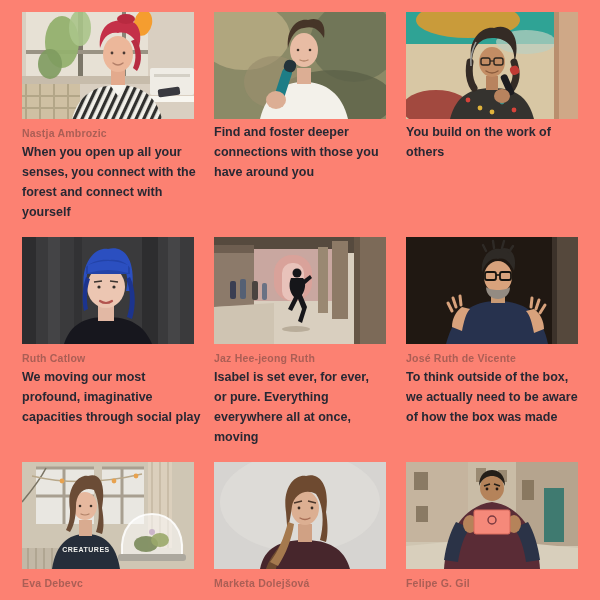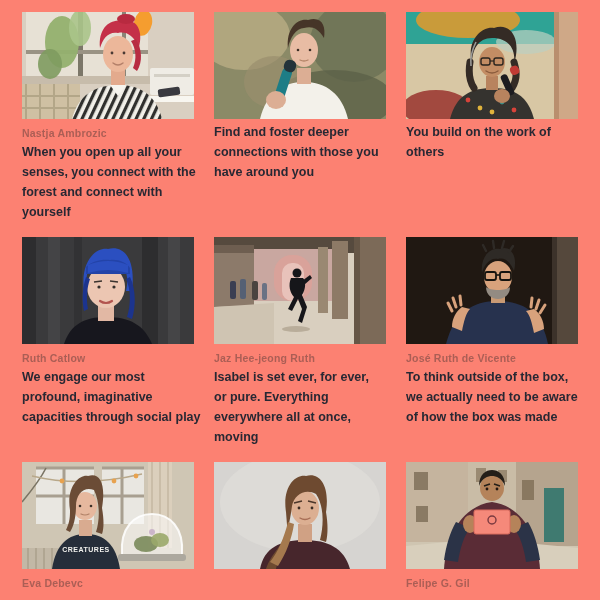--- a/index.html
+++ b/index.html
@@ -165,21 +165,21 @@
           <path d="M66,28 Q86,20 106,28 L106,36 Q86,30 66,36 Z" fill="#2b4fc0"></path>
           <path d="M108,40 C114,52 114,70 110,82 L105,80 C109,68 109,52 104,42 Z" fill="#1c348e"></path>
           <path d="M64,40 C60,52 60,64 62,74 L66,72 C64,62 65,50 68,42 Z" fill="#1c348e"></path>
           <circle cx="77" cy="50" r="1.6" fill="#35302c"></circle>
           <circle cx="92" cy="50" r="1.6" fill="#35302c"></circle>
           <path d="M72,45 l8,-1 M88,44 l8,1" stroke="#3a332e" stroke-width="1.4"></path>
           <path d="M78,64 Q84,68 90,64" stroke="#b2544e" stroke-width="2.2" fill="none" stroke-linecap="round"></path>
         </svg>
       </div>
       <div class="name">Ruth Catlow</div>
-      <div class="quote">We engage our most
+      <div class="quote">We moving our most
 profound, imaginative
 capacities through social play</div>
     </div>
 
     <div class="card">
       <div class="photo">
         <svg viewBox="0 0 172 107" preserveAspectRatio="none">
           <rect width="172" height="107" fill="#d9cfbf"></rect>
           <rect x="0" y="0" width="172" height="16" fill="#564a3e"></rect>
           <rect x="36" y="12" width="92" height="52" fill="#c9a7a0"></rect>
@@ -287,20 +287,21 @@
           <rect x="84" y="62" width="14" height="18" fill="#d0a184"></rect>
           <ellipse cx="91" cy="46" rx="14" ry="17" fill="#dcaf92"></ellipse>
           <path d="M72,50 C68,24 82,12 92,14 C106,10 116,24 112,50 C114,62 114,72 112,80 L106,78 C110,62 110,44 102,32 C92,26 80,32 78,44 C76,58 74,74 64,86 C58,94 54,100 52,107 L62,107 C64,96 70,86 74,76 Z" fill="#6e4a30"></path>
           <path d="M74,60 C70,76 64,90 56,100 L64,104 C72,92 78,76 80,62 Z" fill="#a5794e"></path>
           <circle cx="85" cy="46" r="1.4" fill="#3a2c24"></circle>
           <circle cx="98" cy="46" r="1.4" fill="#3a2c24"></circle>
           <path d="M80,41 l8,-2 M94,39 l8,2" stroke="#4a362a" stroke-width="1.4"></path>
           <path d="M86,56 Q91,59 96,56" stroke="#a86e56" stroke-width="1.4" fill="none" stroke-linecap="round"></path>
         </svg>
       </div>
+      <div class="name">Marketa Dolejšová</div>
       <div class="quote"></div>
     </div>
 
     <div class="card">
       <div class="photo">
         <svg viewBox="0 0 172 107" preserveAspectRatio="none">
           <rect width="172" height="107" fill="#cfc5b1"></rect>
           <rect x="0" y="0" width="62" height="80" fill="#c5b49e"></rect>
           <path d="M8,10 h14 v18 h-14 Z M10,44 h12 v16 h-12 Z" fill="#8a7a64"></path>
           <rect x="110" y="0" width="62" height="84" fill="#b5a48e"></rect>

